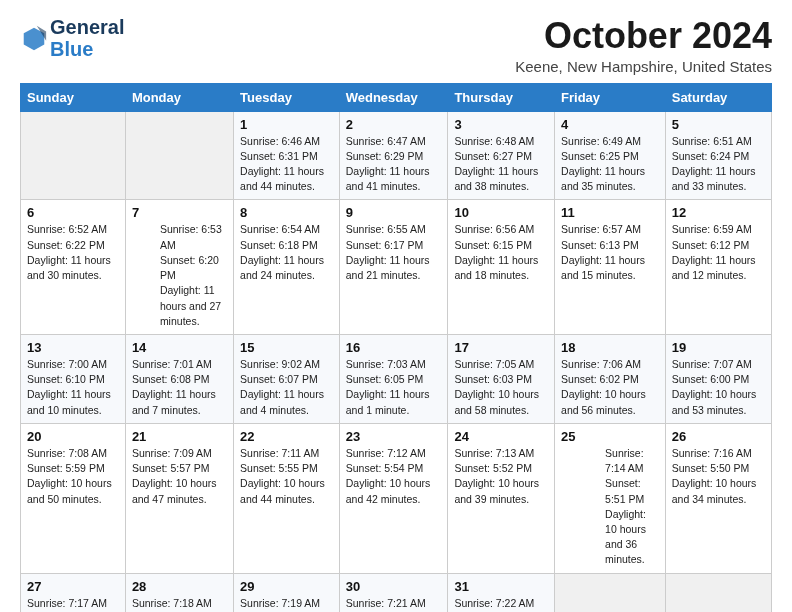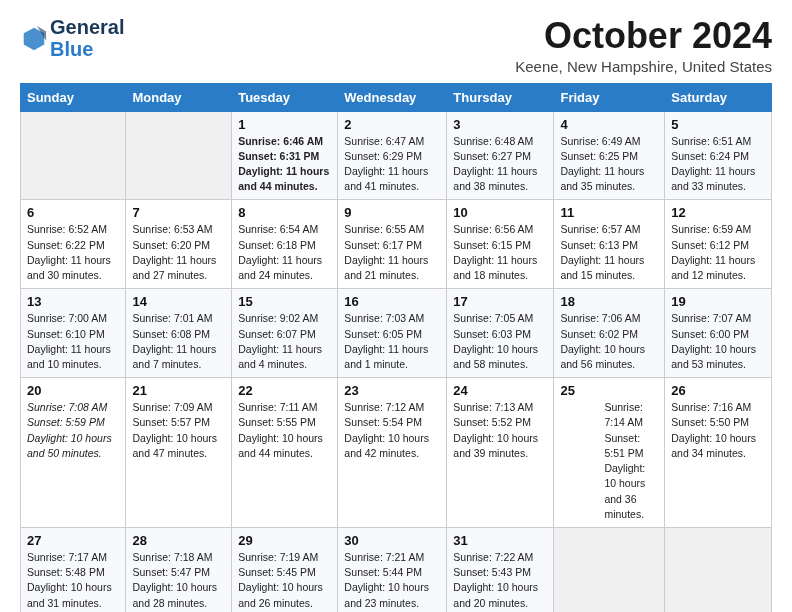--- a/index.html
+++ b/index.html
@@ -124,21 +124,21 @@
           <th>Friday</th>
           <th>Saturday</th>
         </tr>
     </thead>
     <tbody id="calendar-body">
     <tr>
           <td class="empty-cell"></td>
           <td class="empty-cell"></td>
           <td>
             <span class="day-num">1</span>
-            <div class="cell-text" style="white-space: pre-line; font-weight: bold;">Sunrise: 6:46 AM
+            <div class="cell-text" style="white-space: pre-line;">Sunrise: 6:46 AM
 Sunset: 6:31 PM
 Daylight: 11 hours and 44 minutes.</div>
           </td>
           <td>
             <span class="day-num">2</span>
             <div class="cell-text" style="white-space: pre-line;">Sunrise: 6:47 AM
 Sunset: 6:29 PM
 Daylight: 11 hours and 41 minutes.</div>
           </td>
           <td>
@@ -162,21 +162,21 @@
         </tr>
         <tr>
           <td>
             <span class="day-num">6</span>
             <div class="cell-text" style="white-space: pre-line;">Sunrise: 6:52 AM
 Sunset: 6:22 PM
 Daylight: 11 hours and 30 minutes.</div>
           </td>
           <td>
             <span class="day-num">7</span>
-            <div class="cell-text" style="white-space: pre-line;">Sunrise: 6:53 AM
+            <div class="cell-text" style="white-space: pre-line; margin-left: 28px;">Sunrise: 6:53 AM
 Sunset: 6:20 PM
 Daylight: 11 hours and 27 minutes.</div>
           </td>
           <td>
             <span class="day-num">8</span>
             <div class="cell-text" style="white-space: pre-line;">Sunrise: 6:54 AM
 Sunset: 6:18 PM
 Daylight: 11 hours and 24 minutes.</div>
           </td>
           <td>
@@ -244,21 +244,21 @@
           <td>
             <span class="day-num">19</span>
             <div class="cell-text" style="white-space: pre-line;">Sunrise: 7:07 AM
 Sunset: 6:00 PM
 Daylight: 10 hours and 53 minutes.</div>
           </td>
         </tr>
         <tr>
           <td>
             <span class="day-num">20</span>
-            <div class="cell-text" style="white-space: pre-line; font-style: italic;">Sunrise: 7:08 AM
+            <div class="cell-text" style="white-space: pre-line;">Sunrise: 7:08 AM
 Sunset: 5:59 PM
 Daylight: 10 hours and 50 minutes.</div>
           </td>
           <td>
             <span class="day-num">21</span>
             <div class="cell-text" style="white-space: pre-line;">Sunrise: 7:09 AM
 Sunset: 5:57 PM
 Daylight: 10 hours and 47 minutes.</div>
           </td>
           <td>

